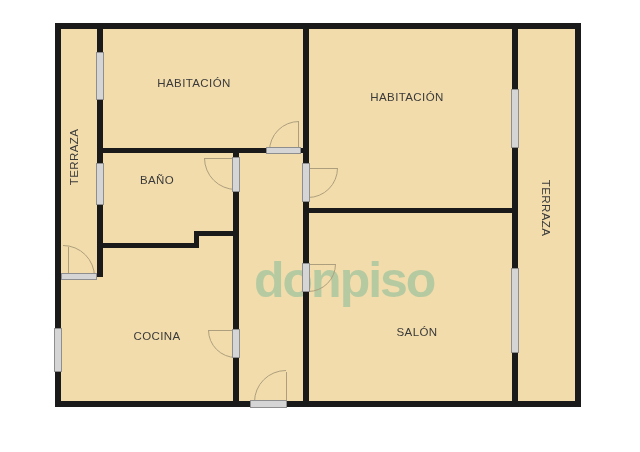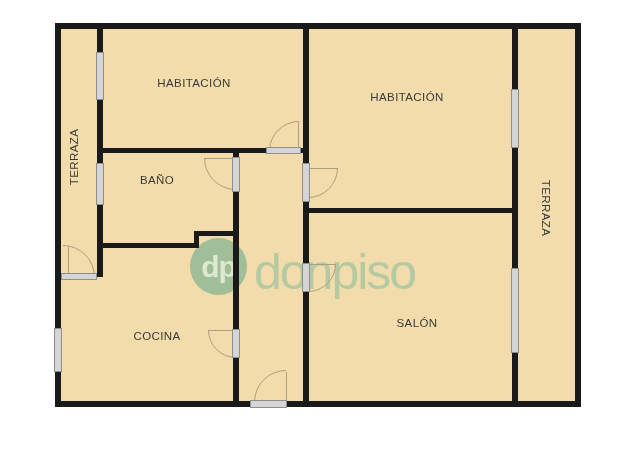--- a/index.html
+++ b/index.html
@@ -25,33 +25,30 @@
   .arcwrap .c{position:absolute;width:200%;height:200%;border:1px solid var(--door);
               border-radius:50%;box-sizing:border-box;background:transparent;display:block;}
   .leaf{position:absolute;background:var(--door);z-index:2;}
   .room-label{position:absolute;transform:translate(-50%,-50%);font-size:11.5px;
               color:var(--label);letter-spacing:.4px;white-space:nowrap;z-index:5;}
   .room-label.rot-left{transform:translate(-50%,-50%) rotate(-90deg);}
   .room-label.rot-right{transform:translate(-50%,-50%) rotate(90deg);}
   .wm-circle{position:absolute;left:190px;top:238px;width:57px;height:57px;border-radius:50%;
              background:var(--wm-green);z-index:1;display:flex;align-items:center;justify-content:center;
              font-weight:bold;font-size:30px;color:var(--wm-initials);letter-spacing:-1px;}
-  .wm-brand{position:absolute;left:254px;top:244px;height:58px;line-height:56px;z-index:1;
-            font-weight:normal;font-size:50px;color:var(--brand-green);letter-spacing:-2px;}
+  .wm-brand{position:absolute;left:254px;top:252px;height:58px;line-height:56px;z-index:1;
+            font-weight:bold;font-size:50px;color:var(--brand-green);letter-spacing:-2px;}
 </style>
 </head>
 <body>
 
 <div id="canvas">
 
   <div class="outer"></div>
 
-  <div class="wm-circle">
-    <span>dp</span>
-  </div>
   <div class="wm-brand">donpiso</div>
 
   <div class="wall" style="left:97px;top:29px;width:6px;height:248px"></div>
   <div class="wall" style="left:97px;top:148px;width:212px;height:5px"></div>
   <div class="wall" style="left:233px;top:148px;width:6px;height:253px"></div>
   <div class="wall" style="left:197px;top:231px;width:42px;height:5px"></div>
   <div class="wall" style="left:194px;top:231px;width:5px;height:17px"></div>
   <div class="wall" style="left:100px;top:243px;width:99px;height:5px"></div>
   <div class="wall" style="left:303px;top:29px;width:6px;height:372px"></div>
   <div class="wall" style="left:309px;top:208px;width:209px;height:5px"></div>
@@ -102,17 +99,17 @@
 
   <div class="arcwrap" style="left:254px;top:370px;width:32px;height:32px">
       <i class="c" style="left:0;top:0"></i>
     </div>
   <div class="leaf" style="left:286px;top:372px;width:1px;height:30px"></div>
 
   <div class="room-label" style="left:194px;top:83px">HABITACIÓN</div>
   <div class="room-label" style="left:407px;top:97px">HABITACIÓN</div>
   <div class="room-label" style="left:157px;top:180px">BAÑO</div>
   <div class="room-label" style="left:157px;top:336px">COCINA</div>
-  <div class="room-label" style="left:417px;top:323px">SALÓN</div>
+  <div class="room-label" style="left:417px;top:332px">SALÓN</div>
   <div class="room-label rot-left" style="left:74px;top:157px">TERRAZA</div>
   <div class="room-label rot-right" style="left:546px;top:208px">TERRAZA</div>
 
 </div>
 
 </body></html>

